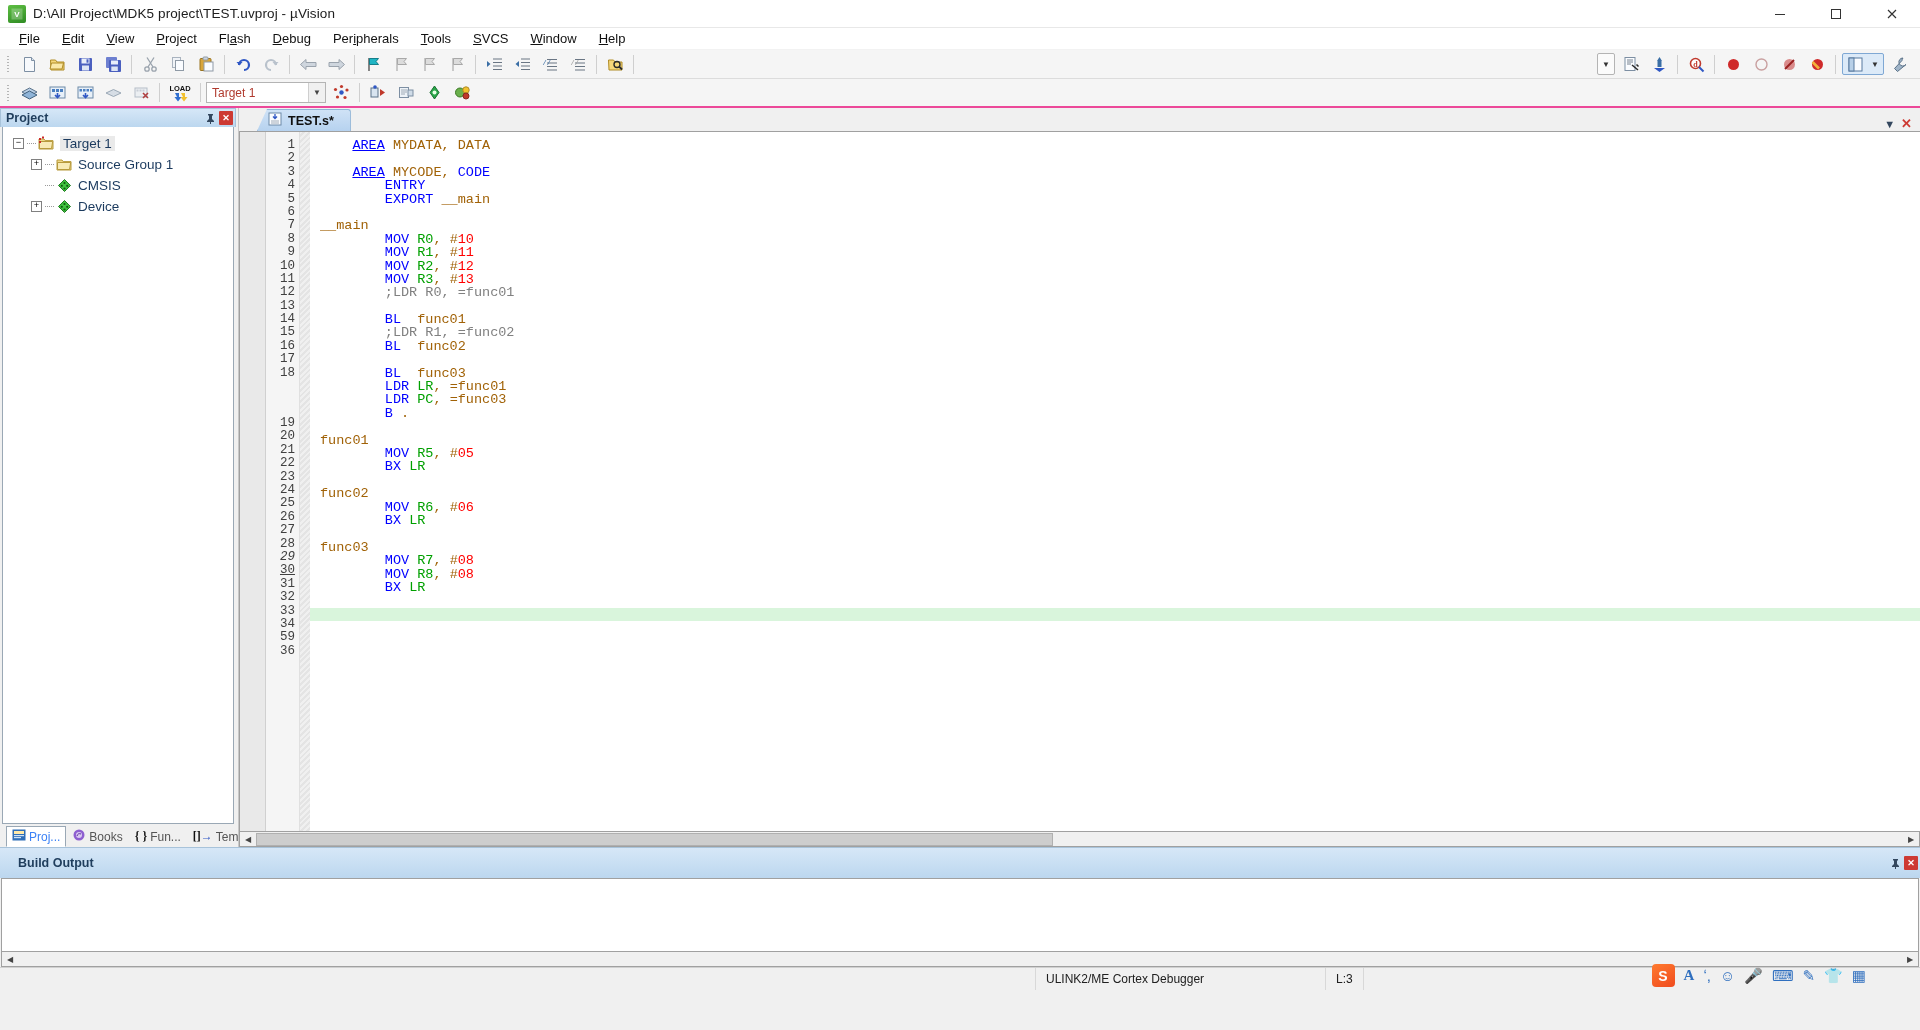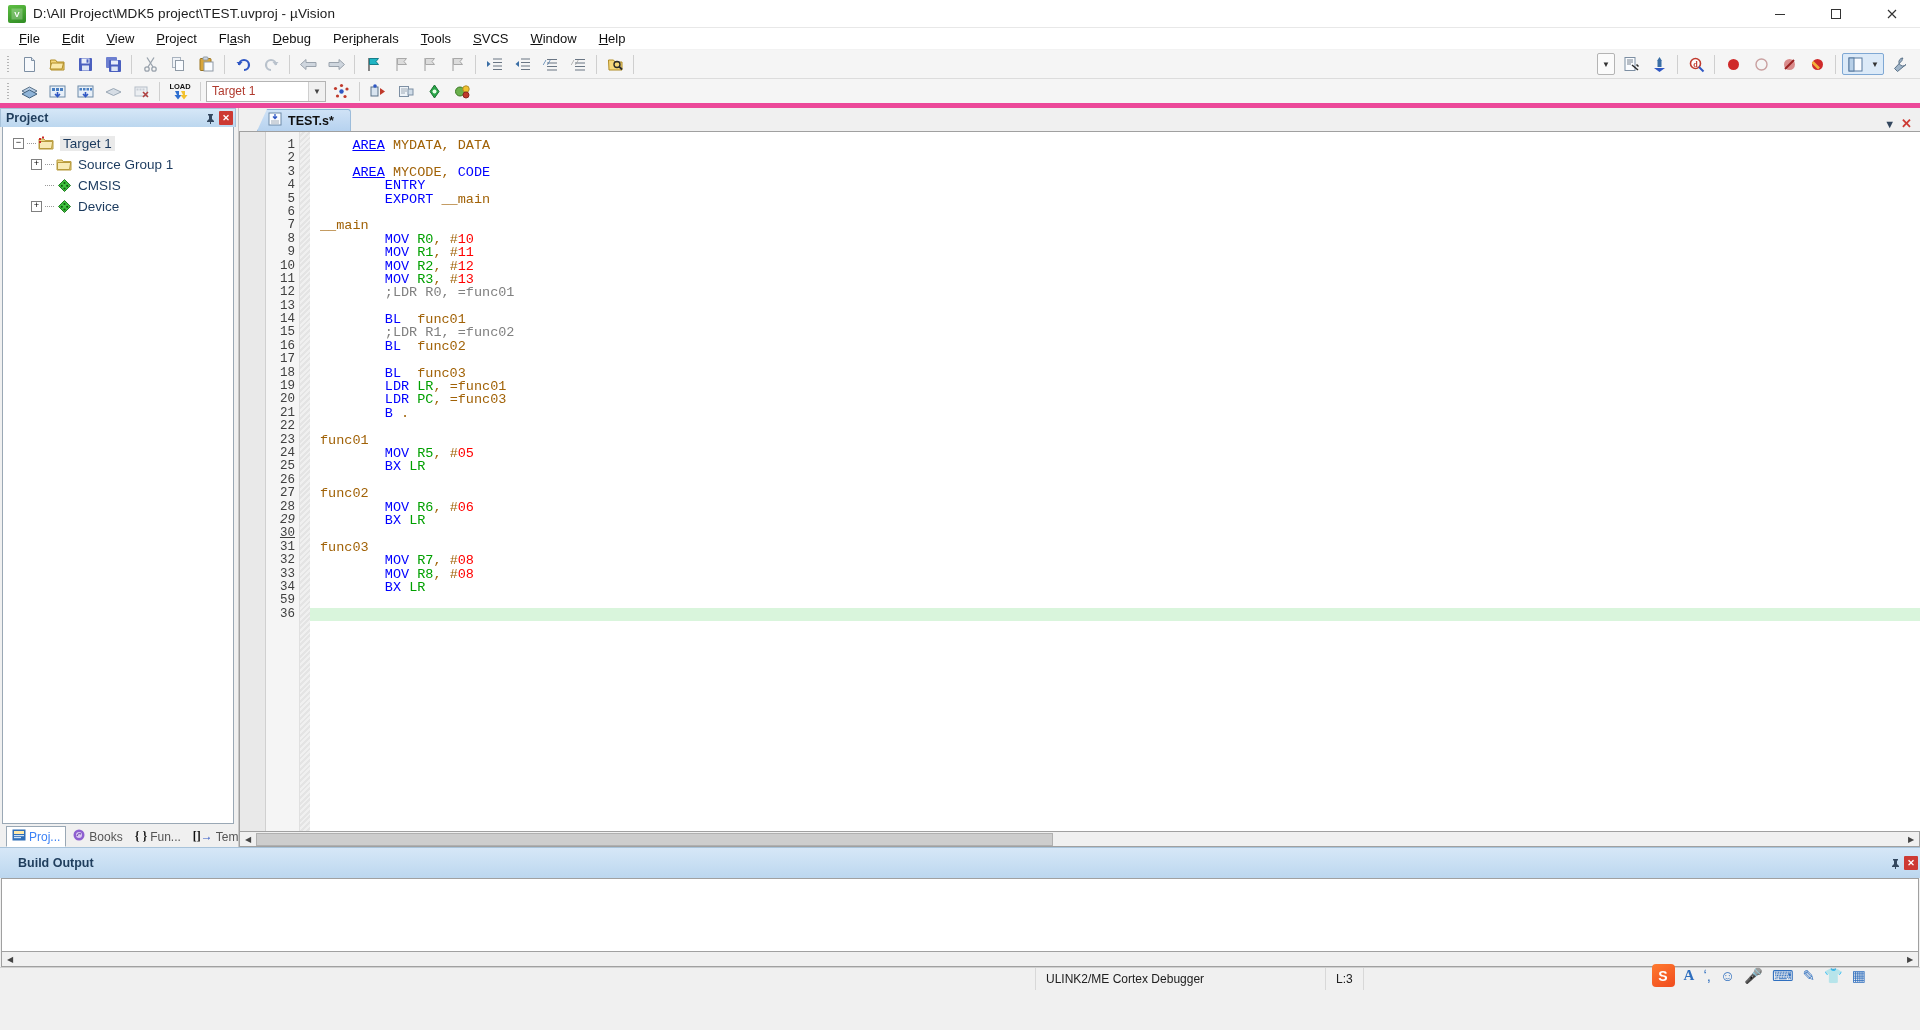--- a/index.html
+++ b/index.html
@@ -21,21 +21,21 @@
 
   
   .menubar{ height:22px; background:#ffffff; display:flex; align-items:center;
     padding-left:8px; border-bottom:1px solid #f2f2f2; }
   .menu-item{ font-size:13px; color:#111; padding:2px 11px; white-space:nowrap; }
   .menu-item u{ text-decoration:underline; }
 
   
   .toolbar{ height:29px; background:#f5f5f5; display:flex; align-items:center;
     border-bottom:1px solid #dcdcdc; padding-left:2px; }
-  .toolbar.second{ height:29px; border-bottom:5px solid #ec4899; }
+  .toolbar.second{ height:29px; border-bottom:2px solid #ec4899; }
   .grip{ width:7px; height:20px; margin:0 3px; position:relative; }
   .grip::before{ content:""; position:absolute; left:2px; top:2px; width:2px; height:16px;
     background:repeating-linear-gradient(to bottom,#b5b5b5 0 1px,transparent 1px 3px); }
   .tbtn{ width:26px; height:24px; margin:0 1px; display:flex; align-items:center;
     justify-content:center; border:1px solid transparent; border-radius:2px; }
   .tsep{ width:1px; height:19px; background:#cfcfcf; margin:0 4px; }
   .tbtn svg{ display:block; }
   .dropbtn{ display:flex; align-items:center; height:22px; border:1px solid #b4b4b4;
     background:#fbfbfb; border-radius:2px; margin:0 2px; }
   .dropbtn .arrow{ width:16px; text-align:center; font-size:8px; color:#333; }
@@ -675,21 +675,21 @@
           <div style="height: 13.4px;">9</div>
           <div style="height: 13.4px;">10</div>
           <div style="height: 13.4px;">11</div>
           <div style="height: 13.4px;">12</div>
           <div style="height: 13.4px;">13</div>
           <div style="height: 13.4px;">14</div>
           <div style="height: 13.4px;">15</div>
           <div style="height: 13.4px;">16</div>
           <div style="height: 13.4px;">17</div>
           <div style="height: 13.4px;">18</div>
-          <div style="height: 13.4px;">19</div>
+          <div style="height: 13.4px; margin-top: 37px;">19</div>
           <div style="height: 13.4px;">20</div>
           <div style="height: 13.4px;">21</div>
           <div style="height: 13.4px;">22</div>
           <div style="height: 13.4px;">23</div>
           <div style="height: 13.4px;">24</div>
           <div style="height: 13.4px;">25</div>
           <div style="height: 13.4px;">26</div>
           <div style="height: 13.4px;">27</div>
           <div style="height: 13.4px;">28</div>
           <div style="height: 13.4px; font-style: italic;">29</div>

